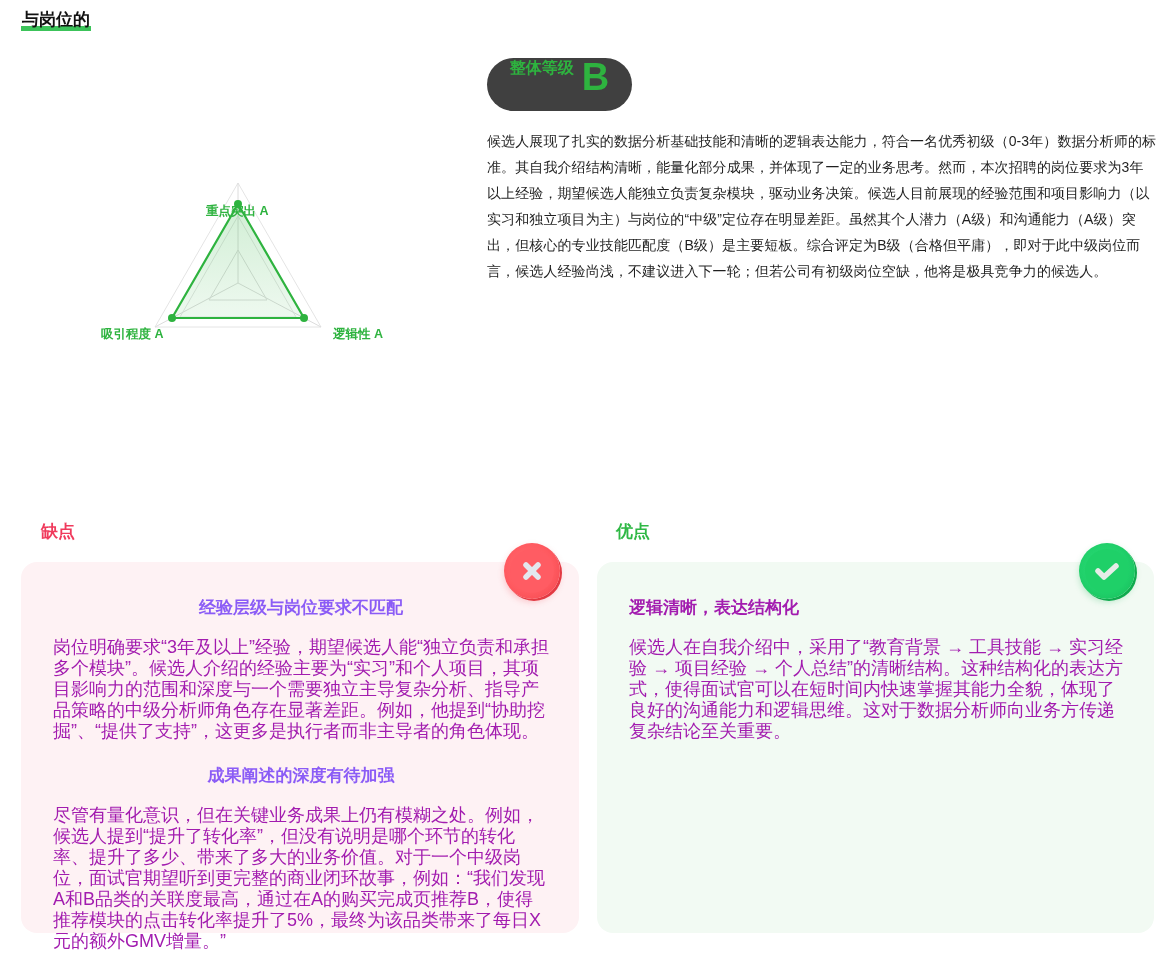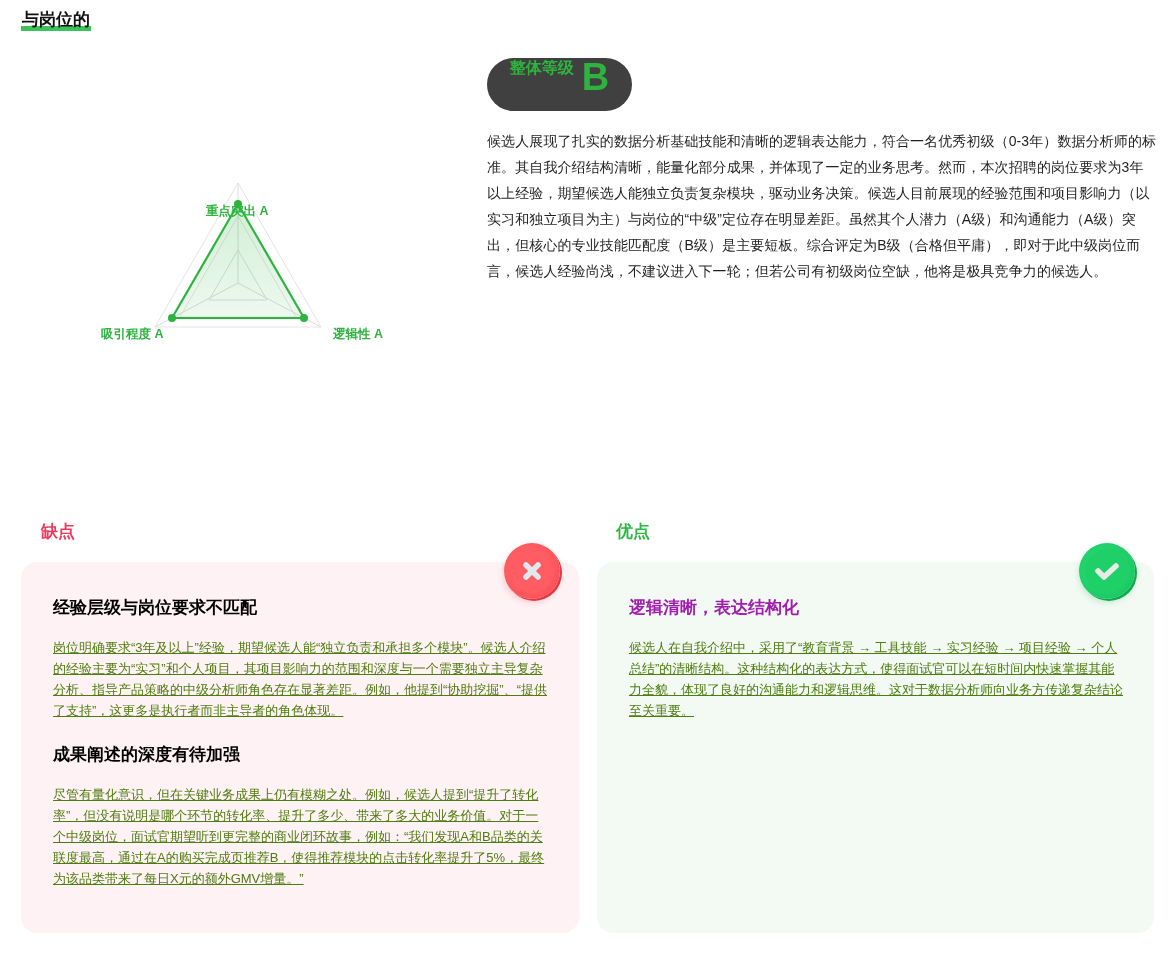--- a/index.html
+++ b/index.html
@@ -44,23 +44,23 @@
 
     .card {
       position: absolute; top: 562px; height: 371px; border-radius: 16px;
       padding: 34px 30px 20px 32px;
     }
     .card.cons { left: 21px; width: 558px; background: #fef2f4; }
     .card.pros { left: 597px; width: 557px; background: #f2faf3; }
 
     .card-item + .card-item { margin-top: 22px; }
     .item-title { font-size: 17px; font-weight: bold; line-height: 24px; margin-bottom: 17px; }
-    .cons .item-title { color: #000000; }
+    .cons .item-title { color: #8b5cf6; text-align: center; }
     .pros .item-title { color: #a21caf; }
-    .item-body { font-size: 13px; line-height: 21px; color: #4d7c0f; text-decoration: underline; }
+    .item-body { font-size: 18px; line-height: 21px; color: #a21caf; }
 
     .badge {
       position: absolute; width: 56px; height: 56px; border-radius: 50%;
       display: flex; align-items: center; justify-content: center;
     }
     .badge.cons-badge {
       left: 504px; top: 543px;
       background: radial-gradient(circle at 45% 45%, #ff6f74 0, #ff5a60 55%, #f0434b 100%);
       box-shadow: 2px 2px 0 #e23a43, 0 3px 6px rgba(240,60,70,0.25);
     }

